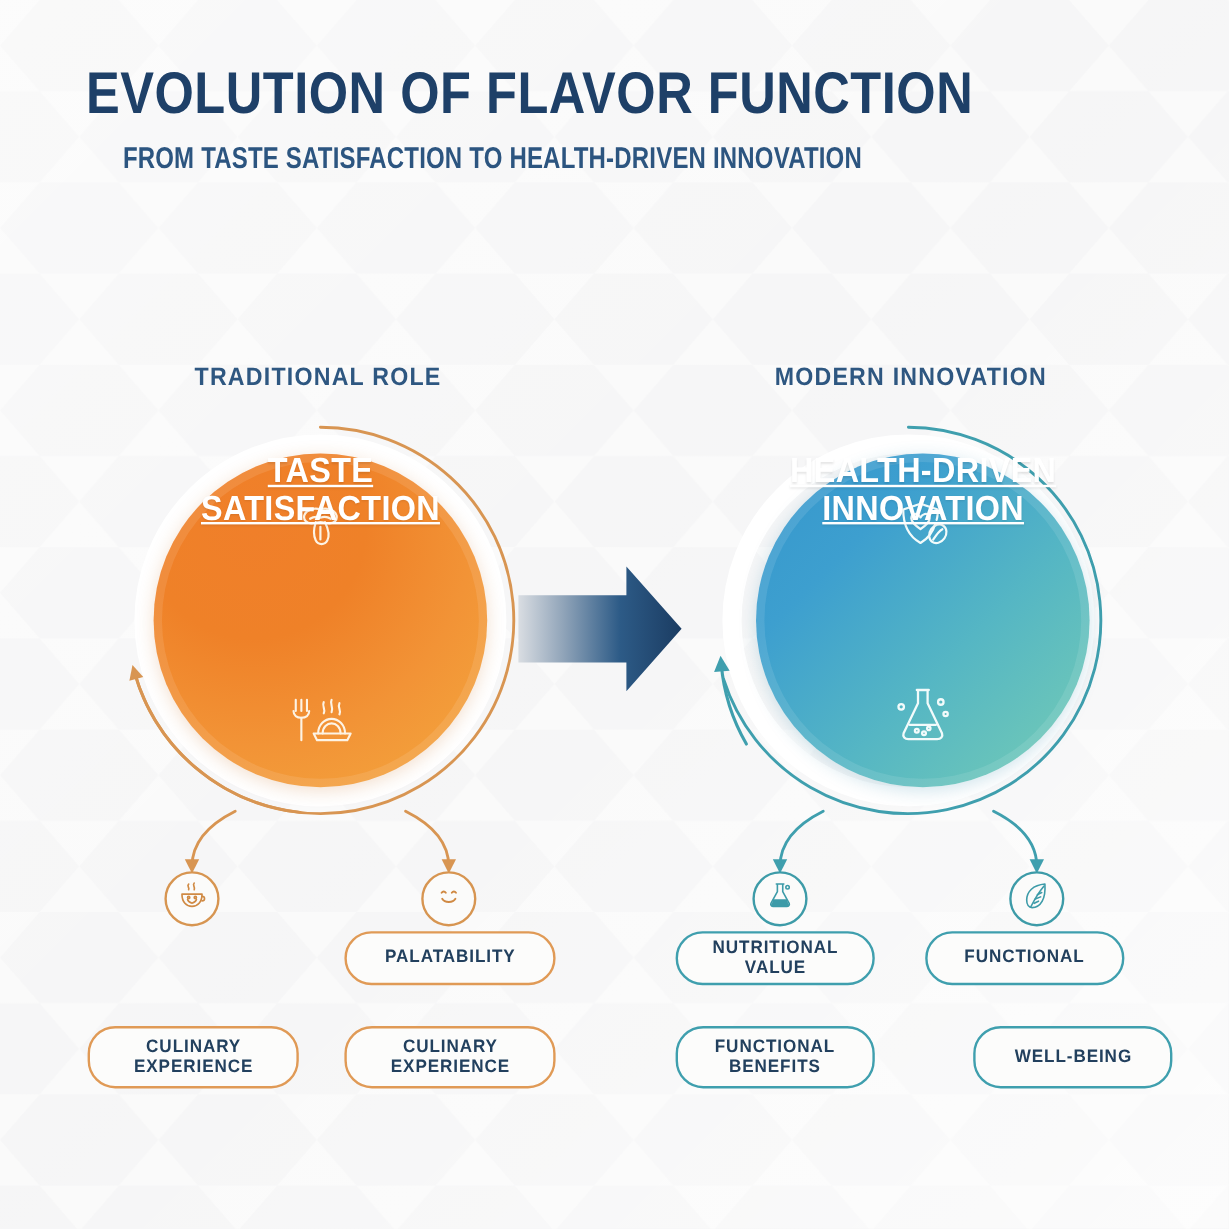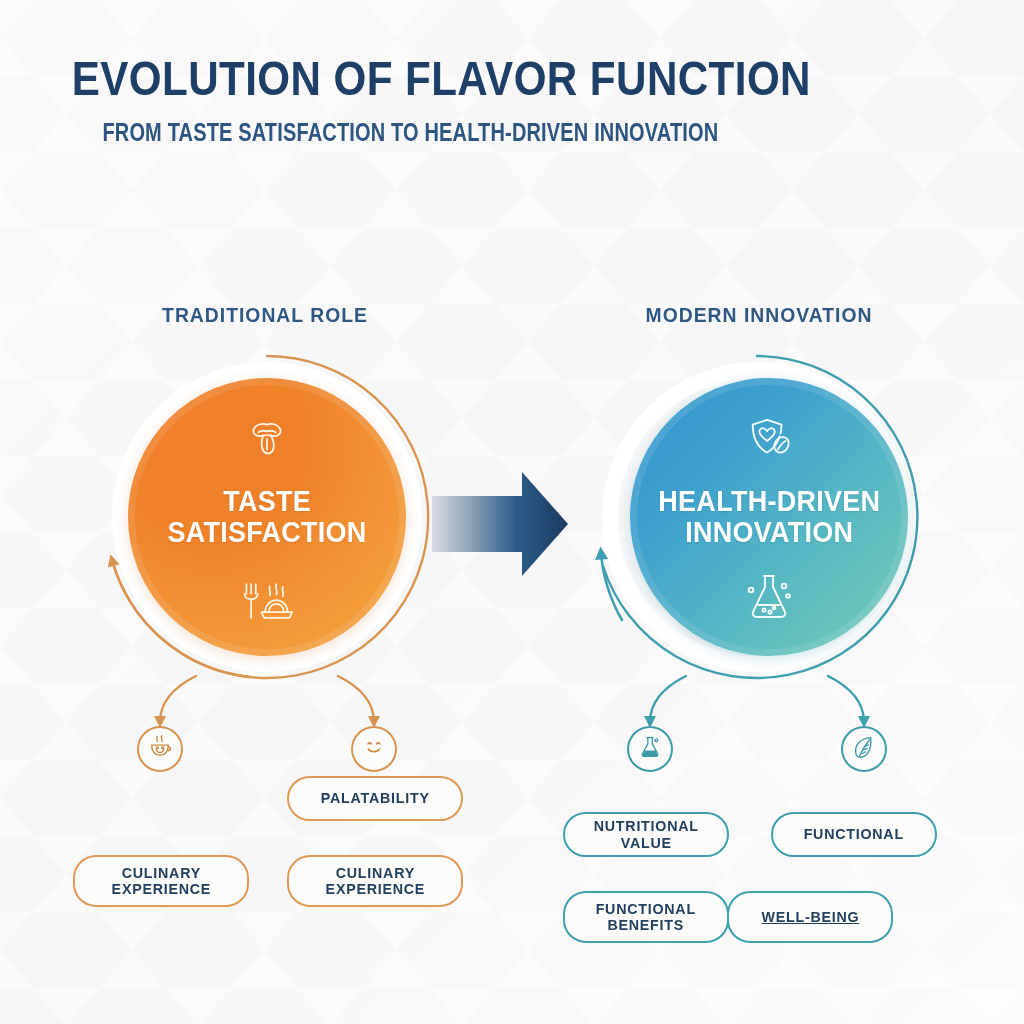--- a/index.html
+++ b/index.html
@@ -36,21 +36,21 @@
     color:#2e5781; letter-spacing:1.1px; white-space:nowrap;
     transform:scaleX(0.92); transform-origin:center;
   }
   .colhead.left  { top:303px; left:0; width:530px; text-align:center; }
   .colhead.right { top:303px; left:494px; width:530px; text-align:center; }
 
   
   .bigcircle {
     position:absolute; width:278px; height:278px; border-radius:50%;
     display:flex; flex-direction:column; align-items:center;
-    justify-content:center; color:#fff; text-align:center;
+    color:#fff; text-align:center;text-decoration:underline;
   }
   .bigcircle.left {
     left:128px; top:378px;
     background:radial-gradient(circle at 30% 22%, #f07f2a 0%, #ef8128 32%, #f29336 62%, #f4a93f 100%);
     box-shadow:inset 0 0 0 7px rgba(255,255,255,0.10), 0 3px 14px rgba(200,110,30,0.22);
   }
   .bigcircle.right {
     left:630px; top:378px;
     background:linear-gradient(135deg, #3596cc 0%, #3d9fcf 28%, #55b6c4 60%, #76cdb4 100%);
     box-shadow:inset 0 0 0 7px rgba(255,255,255,0.10), 0 3px 14px rgba(40,130,170,0.22);
@@ -72,21 +72,21 @@
   .nodeicon.teal   { border:2px solid #3d9ba8; }
 
   
   .pill {
     position:absolute; height:45px; border-radius:23px;
     background:#fcfcfb; display:flex; align-items:center; justify-content:center;
     text-align:center; color:#22405e;
     font-size:15px; font-weight:700; letter-spacing:0.8px; line-height:1.08;
   }
   .pill.orange { border:2.2px solid #e09a56; }
-  .pill.teal   { border:2.2px solid #3f9fae;margin-top:36px; }
+  .pill.teal   { border:2.2px solid #3f9fae; }
   .pill span { transform:scaleX(0.95); display:block; white-space:nowrap; }
   .pill.two span { white-space:normal; }
 </style>
 </head>
 <body>
 
 <svg id="hexbg" width="1024" height="1024" viewBox="0 0 1024 1024">
   <defs>
     <pattern id="hexpat" width="132" height="152" patternUnits="userSpaceOnUse">
       <polygon points="33,0 99,0 132,38 99,76 33,76 0,38" fill="#e9eaec" fill-opacity="0.42"></polygon>
@@ -285,17 +285,17 @@
   <div class="pill teal" style="left:771px; top:776px; width:166px;">
     <span>FUNCTIONAL</span>
   </div>
 
   <div class="pill teal two" style="left:563px; top:855px; width:166px; height:52px;">
     <span>
       <div>FUNCTIONAL</div>
       <div>BENEFITS</div>
     </span>
   </div>
-  <div class="pill teal" style="left:727px; top:855px; width:166px; height:52px;text-decoration:underline;">
+  <div class="pill teal" style="left:811px; top:855px; width:166px; height:52px;">
     <span>WELL-BEING</span>
   </div>
 
 </div>
 
 </body></html>

